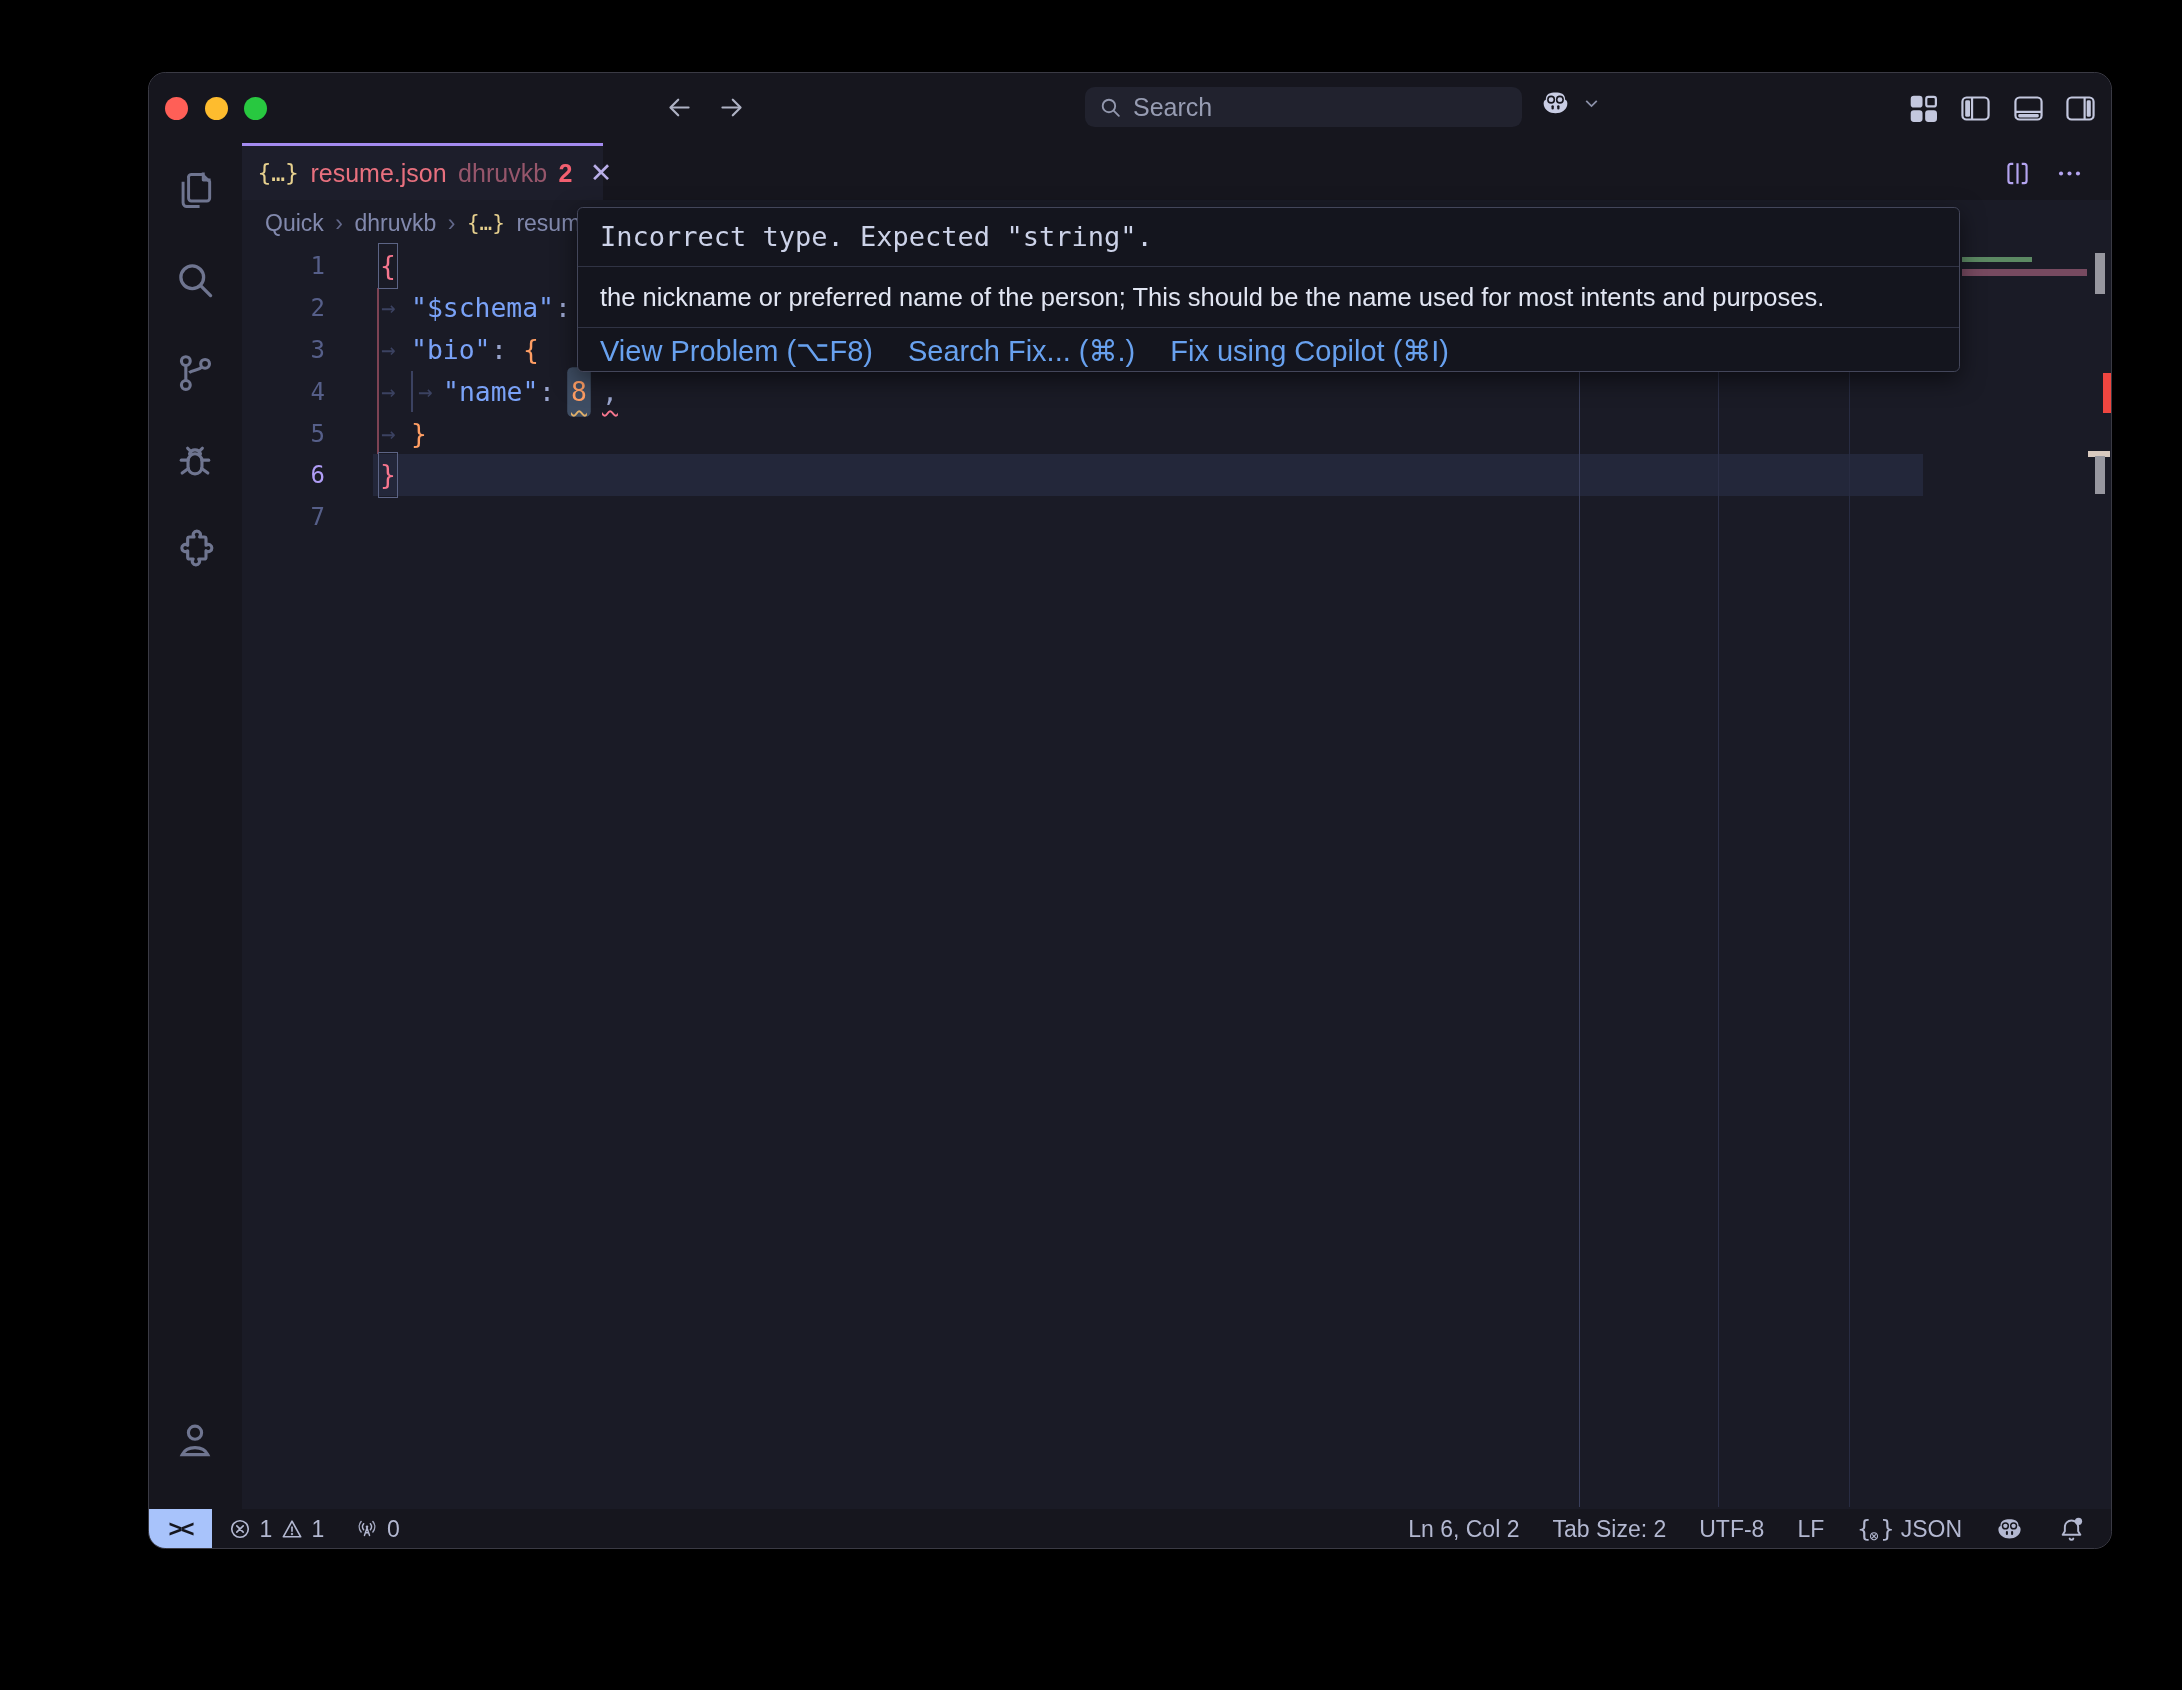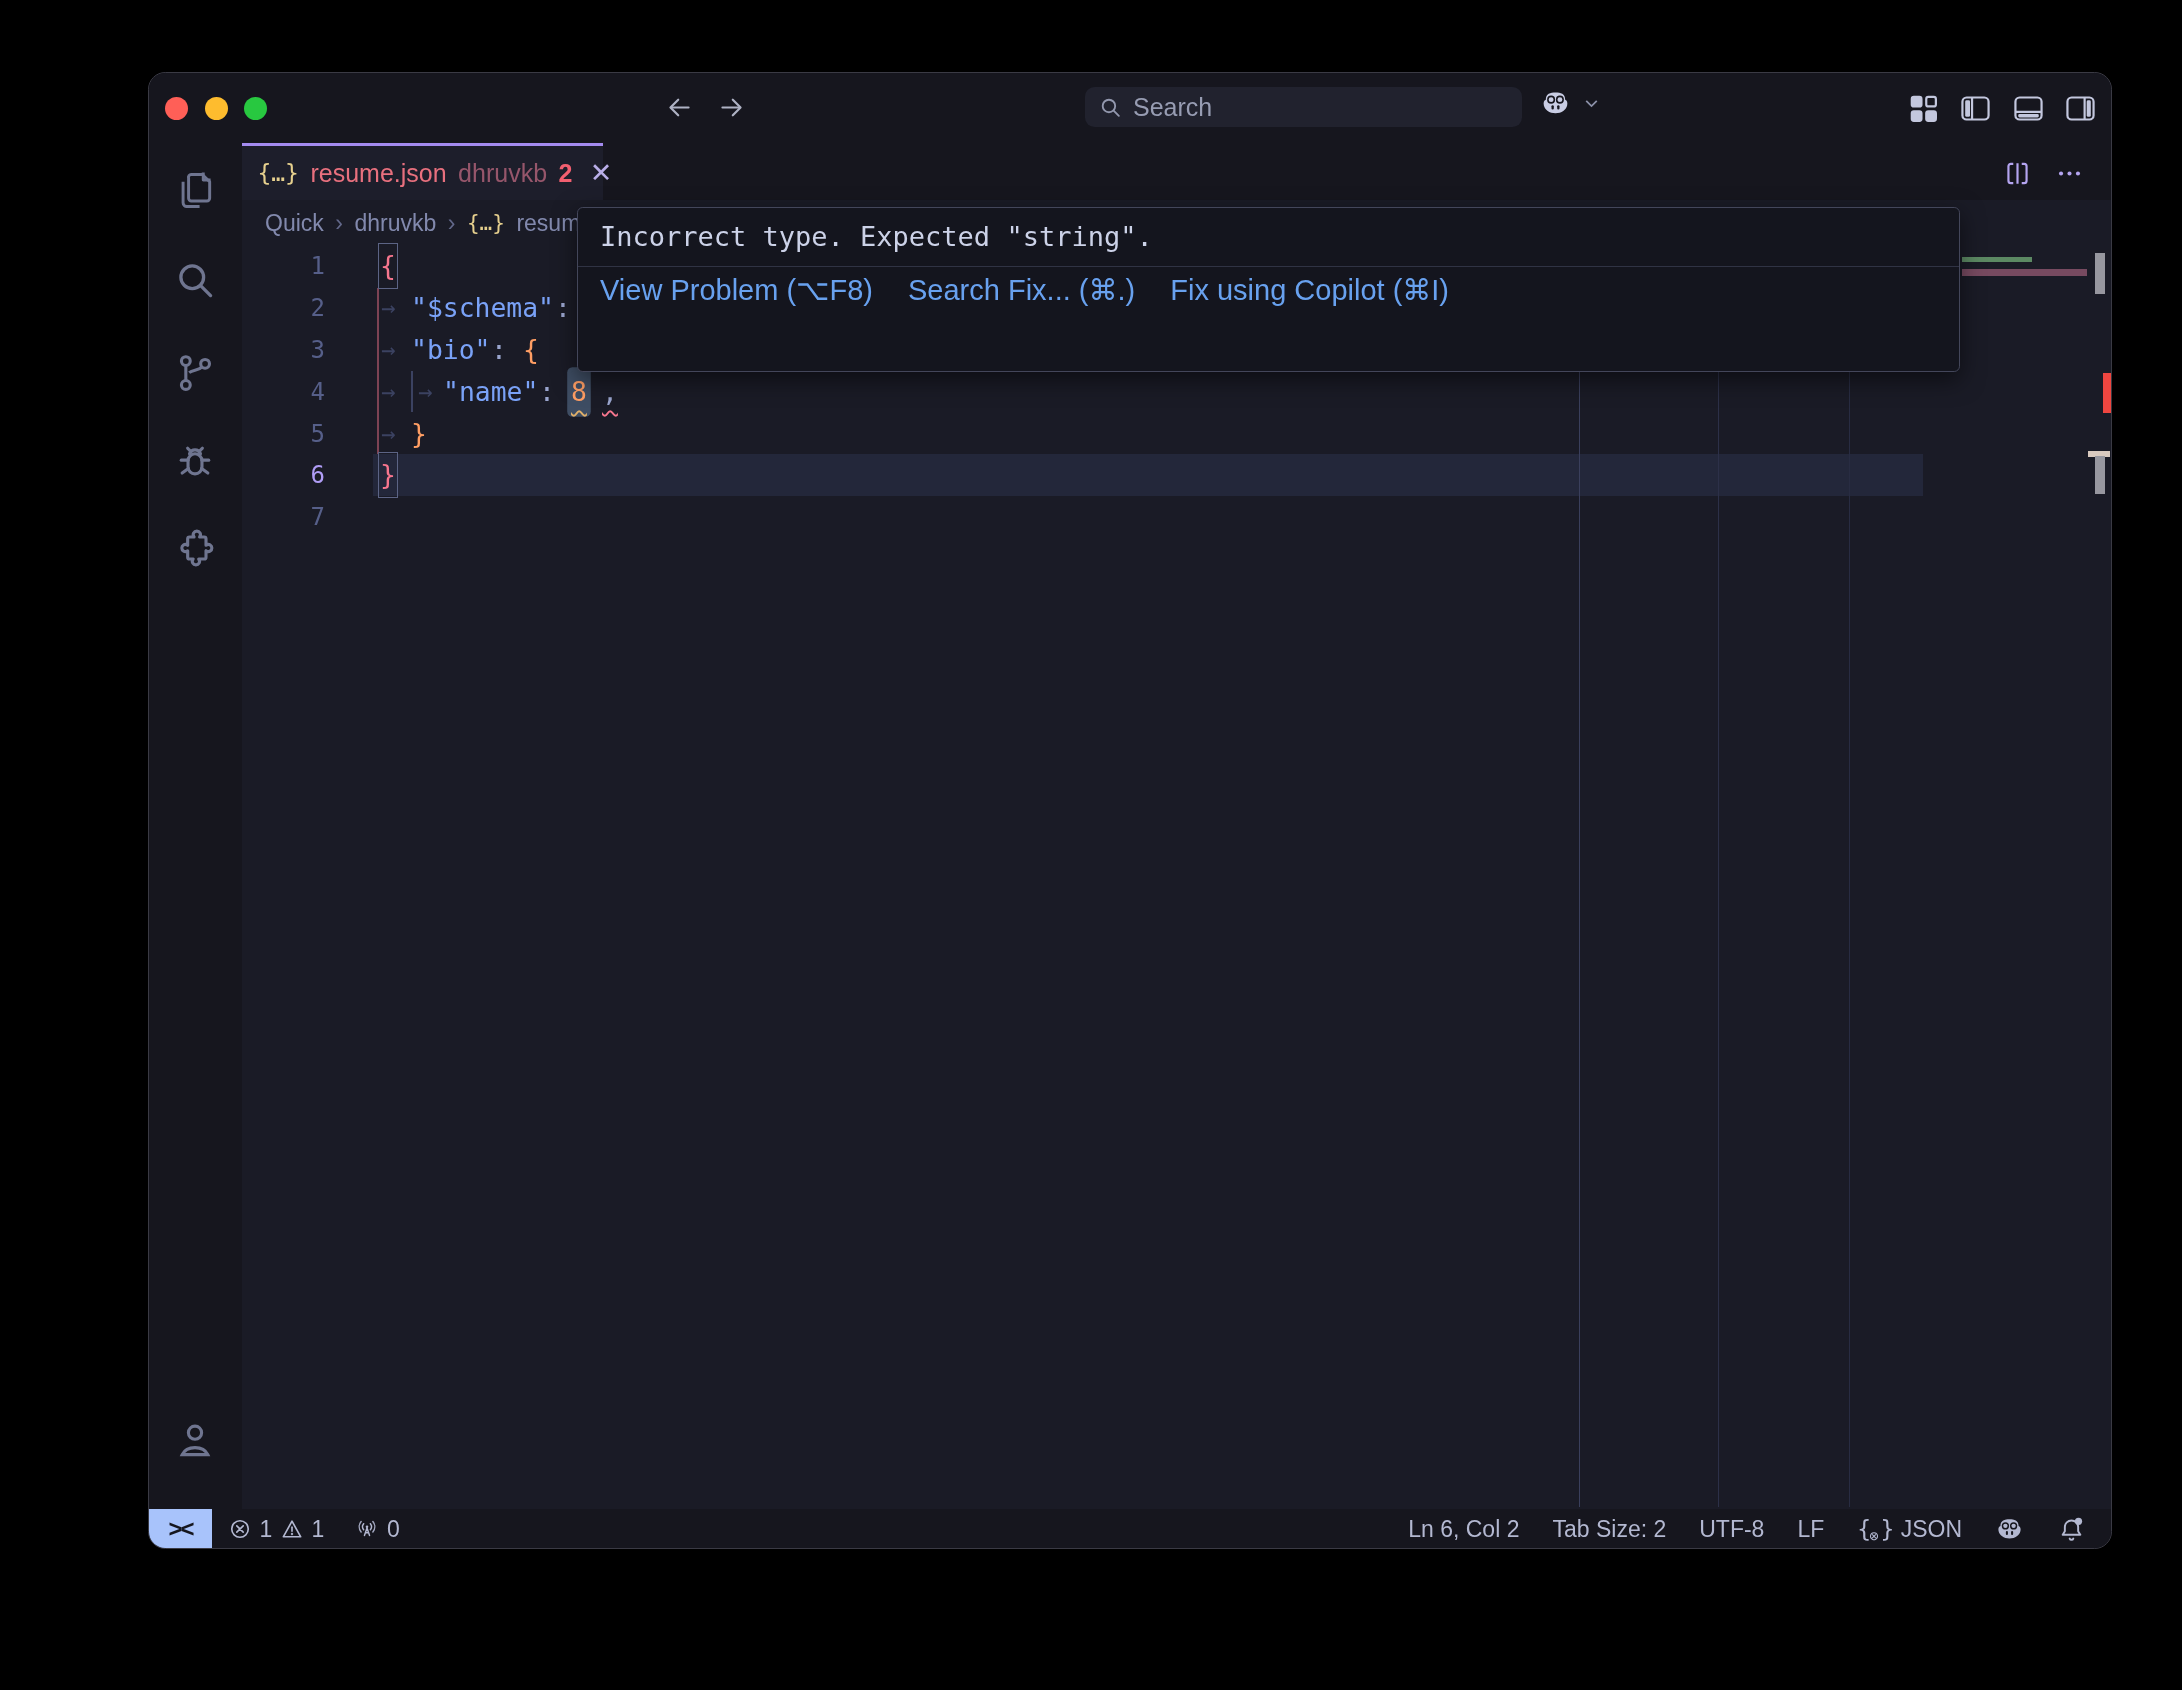--- a/index.html
+++ b/index.html
@@ -314,20 +314,21 @@
 
     <div class="mm-green"></div>
     <div class="mm-mauve"></div>
     <div class="ov-gray1"></div>
     <div class="ov-red"></div>
     <div class="ov-cream"></div>
     <div class="ov-gray2"></div>
 
     <div class="hover">
       <div class="row1">Incorrect type. Expected "string".</div>
+      <div class="row2">the nickname or preferred name of the person; This should be the name used for most intents and purposes.</div>
       <div class="row3" id="hover-actions">
           <span class="hlink">View Problem (⌥F8)</span>
           <span class="hlink">Search Fix... (⌘.)</span>
           <span class="hlink">Fix using Copilot (⌘I)</span>
         </div>
     </div>
 
     <div class="statusbar">
       <div class="remote">&gt;&lt;</div>
       <div class="sb-left">

